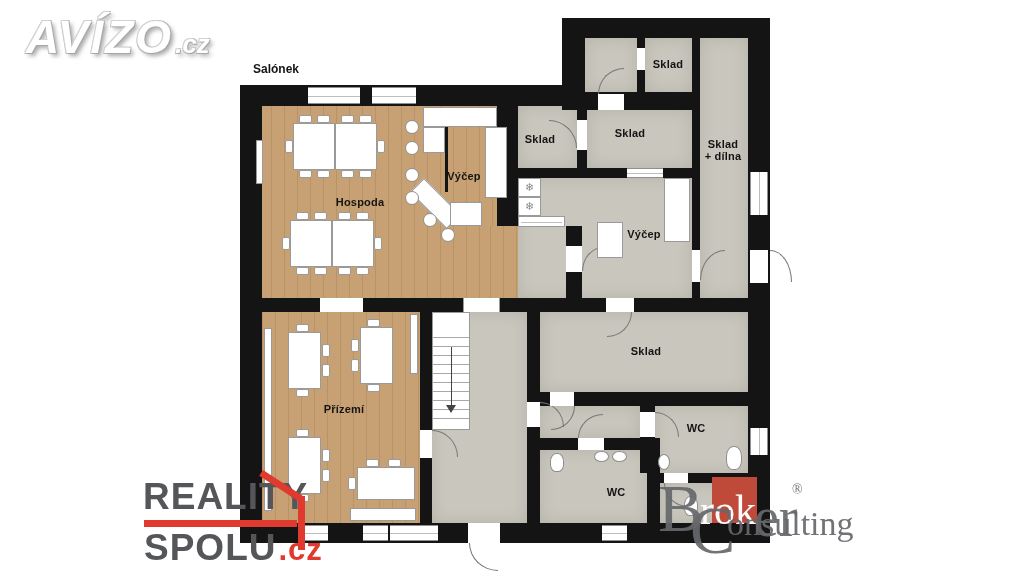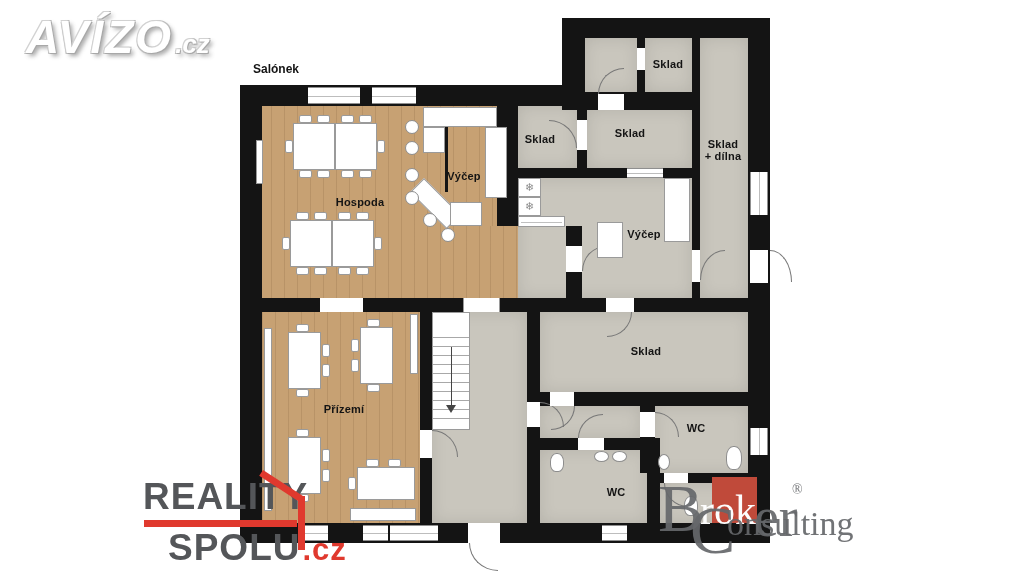--- a/index.html
+++ b/index.html
@@ -47,21 +47,21 @@
   
   #avizo{position:absolute;left:26px;top:10px;display:flex;align-items:baseline;
          font-style:italic;font-weight:bold;color:#ffffff;
          text-shadow:1px 1px 0 #a8a8a8,-1px -1px 0 #d2d2d2,1px -1px 0 #bdbdbd,-1px 1px 0 #bdbdbd,3px 3px 4px rgba(60,60,60,0.45);}
   #avizo .main{font-size:46px;letter-spacing:2px;}
   #avizo .tld{font-size:26px;margin-left:2px;}
   
   #reality{position:absolute;left:143px;top:478px;color:#545659;font-weight:bold;line-height:1;}
   #reality .l1{font-size:37px;letter-spacing:1px;}
   #reality .bar{position:absolute;left:1px;top:42px;width:153px;height:7px;background:#e0392e;}
-  #reality .l2{position:absolute;left:1px;top:51px;font-size:37px;letter-spacing:1px;display:flex;align-items:baseline;margin-left:24px;}
+  #reality .l2{position:absolute;left:1px;top:51px;font-size:37px;letter-spacing:1px;display:flex;align-items:baseline;}
   #reality .tld{color:#e0392e;font-size:31px;margin-left:2px;}
   #reality .roof{position:absolute;left:120px;top:-8px;width:50px;height:7px;background:#e0392e;
                  transform:rotate(33deg);transform-origin:left top;}
   #reality .post{position:absolute;left:155px;top:18px;width:7px;height:54px;background:#e0392e;}
   
   #broker{position:absolute;left:0;top:0;width:1024px;height:576px;pointer-events:none;
           font-family:"Liberation Serif",serif;color:#66686b;}
   #broker .sq{position:absolute;left:712px;top:477px;width:45px;height:46px;background:#c04a3a;}
   #broker .b{position:absolute;left:658px;top:474px;font-size:68px;line-height:1;opacity:0.92;}
   #broker .rok{position:absolute;left:700px;top:489px;font-size:42px;line-height:1;color:#fdfdfd;}

